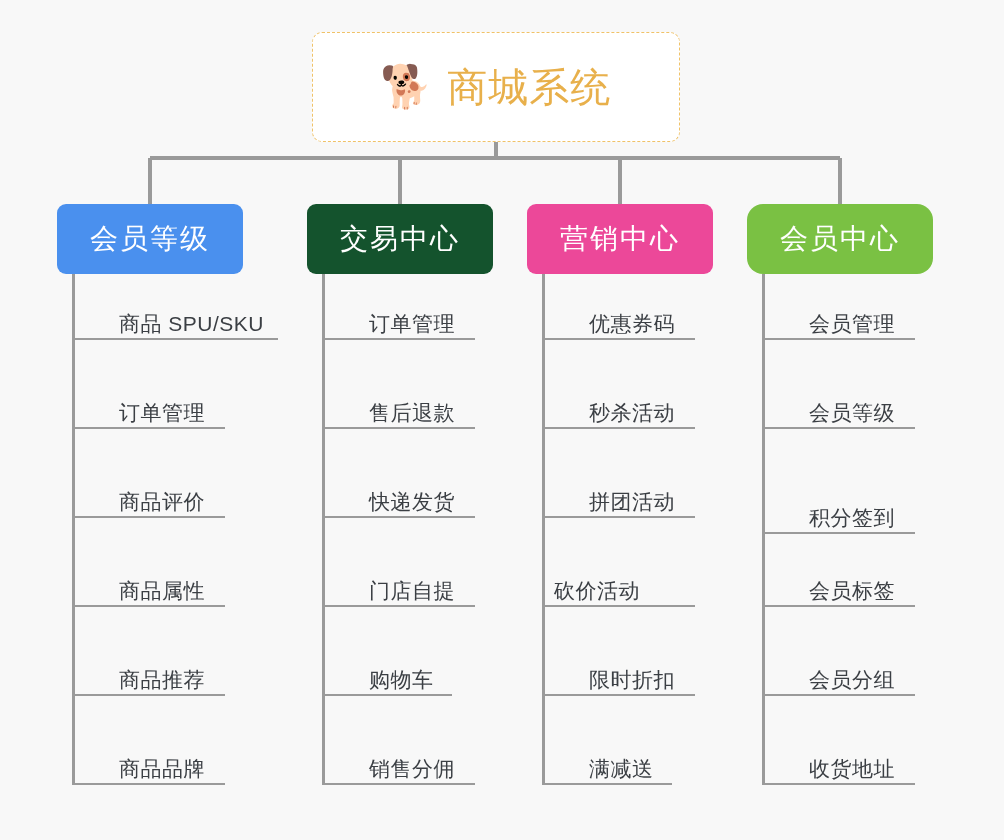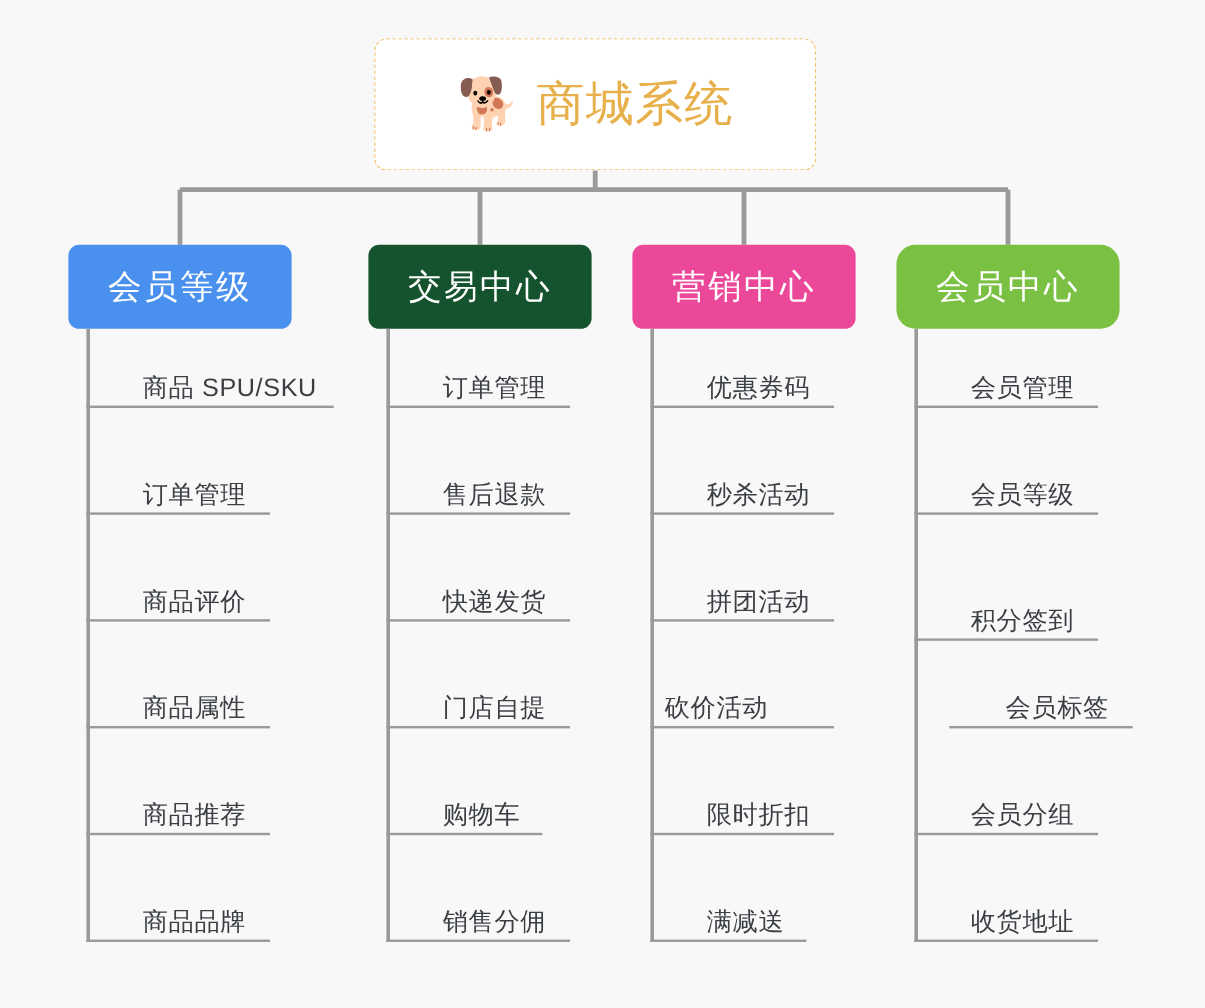--- a/index.html
+++ b/index.html
@@ -215,21 +215,21 @@
         <div class="leaf-list">
           <div class="leaf-item" style="width: 153px; top: 30px; border-bottom-color: rgb(154, 154, 154);">
             <span class="leaf-label">会员管理</span>
           </div>
           <div class="leaf-item" style="width: 153px; top: 119px; border-bottom-color: rgb(154, 154, 154);">
             <span class="leaf-label">会员等级</span>
           </div>
           <div class="leaf-item" style="width: 153px; top: 224px; border-bottom-color: rgb(154, 154, 154);">
             <span class="leaf-label">积分签到</span>
           </div>
-          <div class="leaf-item" style="width: 153px; top: 297px; border-bottom-color: rgb(154, 154, 154); margin-left: 29px;">
+          <div class="leaf-item" style="width: 153px; top: 297px; border-bottom-color: rgb(154, 154, 154);">
             <span class="leaf-label">会员标签</span>
           </div>
           <div class="leaf-item" style="width: 153px; top: 386px; border-bottom-color: rgb(154, 154, 154);">
             <span class="leaf-label">会员分组</span>
           </div>
           <div class="leaf-item" style="width: 153px; top: 475px; border-bottom-color: rgb(154, 154, 154);">
             <span class="leaf-label">收货地址</span>
           </div>
         </div>
       </div>

